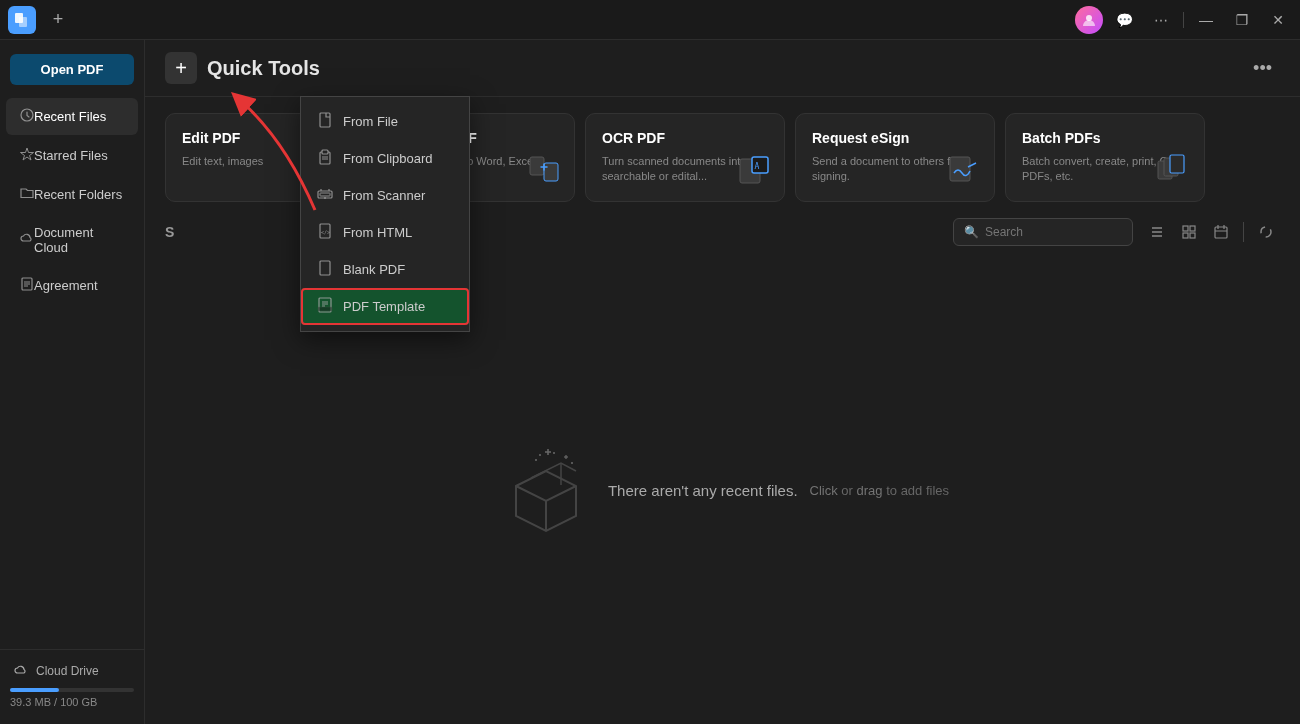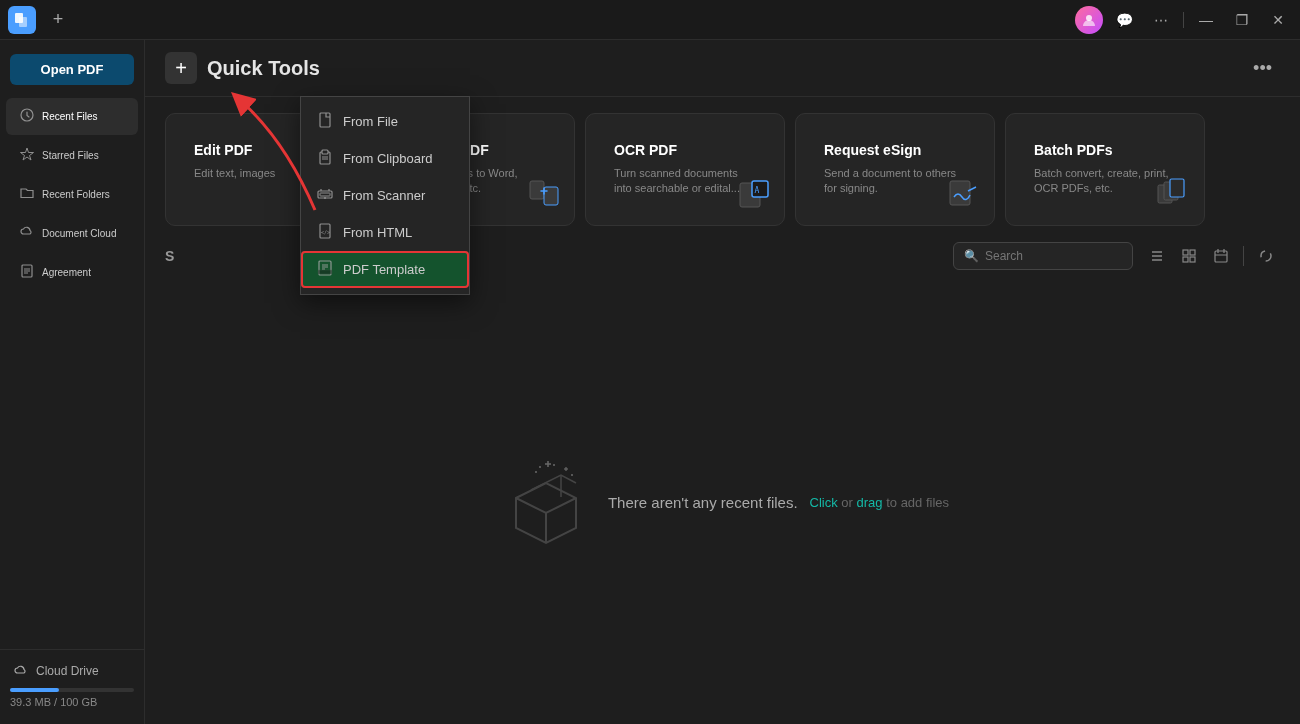--- a/index.html
+++ b/index.html
@@ -126,23 +126,23 @@
       border-radius: 6px;
       padding: 8px 12px;
       font-size: 13px;
       font-weight: 600;
       cursor: pointer;
       text-align: center;
     }
     .sidebar-item {
       display: flex;
       align-items: center;
-      gap: 8px;
+      gap: 0;
       padding: 10px 14px;
-      font-size: 10px;
+      font-size: 13px;
       color: #cccccc;
       cursor: pointer;
       border-radius: 6px;
       margin: 1px 6px;
     }
     .sidebar-item.active { background: #2d2d2d; color: white; }
     .sidebar-icon {
       font-size: 14px;
       opacity: 0.8;
       flex-shrink: 0;
@@ -229,21 +229,21 @@
     
     .quick-tools-grid {
       display: flex;
       gap: 10px;
       padding: 16px 20px;
       overflow-x: auto;
     }
     .tool-card {
       background: #252525;
       border-radius: 10px;
-      padding: 28px;
+      padding: 16px;
       min-width: 180px;
       max-width: 200px;
       flex: 1;
       cursor: pointer;
       display: flex;
       flex-direction: column;
       gap: 8px;
       position: relative;
       border: 1px solid #333;
     }
@@ -331,21 +331,21 @@
       opacity: 0.7;
     }
     .empty-title {
       font-size: 15px;
       color: #aaa;
     }
     .empty-subtitle {
       font-size: 13px;
       color: #666;
     }
-    .empty-subtitle a { color: #14b8a6; text-decoration: none; }
+    .empty-subtitle a { color: #737373; text-decoration: none; }
 
     
     .dropdown-menu {
       position: absolute;
       top: 56px;
       left: 155px;
       background: #252525;
       border: 1px solid #444;
       border-radius: 0;
       padding: 6px 0;
@@ -647,20 +647,28 @@
       </div>
       <div class="dropdown-item">
         <span class="dropdown-icon">
           <svg width="16" height="16" viewBox="0 0 16 16" fill="none">
               <rect x="3" y="1" width="10" height="14" rx="1" stroke="#aaa" stroke-width="1.2"></rect>
               <text x="4" y="11" font-size="5" fill="#aaa" font-family="monospace">&lt;/&gt;</text>
             </svg>
         </span>
         <span>From HTML</span>
       </div>
+      <div class="dropdown-item">
+        <span class="dropdown-icon">
+          <svg width="16" height="16" viewBox="0 0 16 16" fill="none">
+              <rect x="3" y="1" width="10" height="14" rx="1" stroke="#aaa" stroke-width="1.2"></rect>
+            </svg>
+        </span>
+        <span>Blank PDF</span>
+      </div>
       <div class="dropdown-item highlighted">
         <span class="dropdown-icon">
           <svg width="16" height="16" viewBox="0 0 16 16" fill="none">
               <rect x="2" y="1" width="12" height="14" rx="1" stroke="#aaa" stroke-width="1.2"></rect>
               <line x1="5" y1="5" x2="11" y2="5" stroke="#aaa" stroke-width="1"></line>
               <line x1="5" y1="7" x2="11" y2="7" stroke="#aaa" stroke-width="1"></line>
               <line x1="5" y1="9" x2="8" y2="9" stroke="#aaa" stroke-width="1"></line>
               <rect x="1" y="10" width="14" height="4" rx="0.5" fill="#1a1a1a" stroke="#555" stroke-width="0.5" opacity="0.5"></rect>
             </svg>
         </span>

